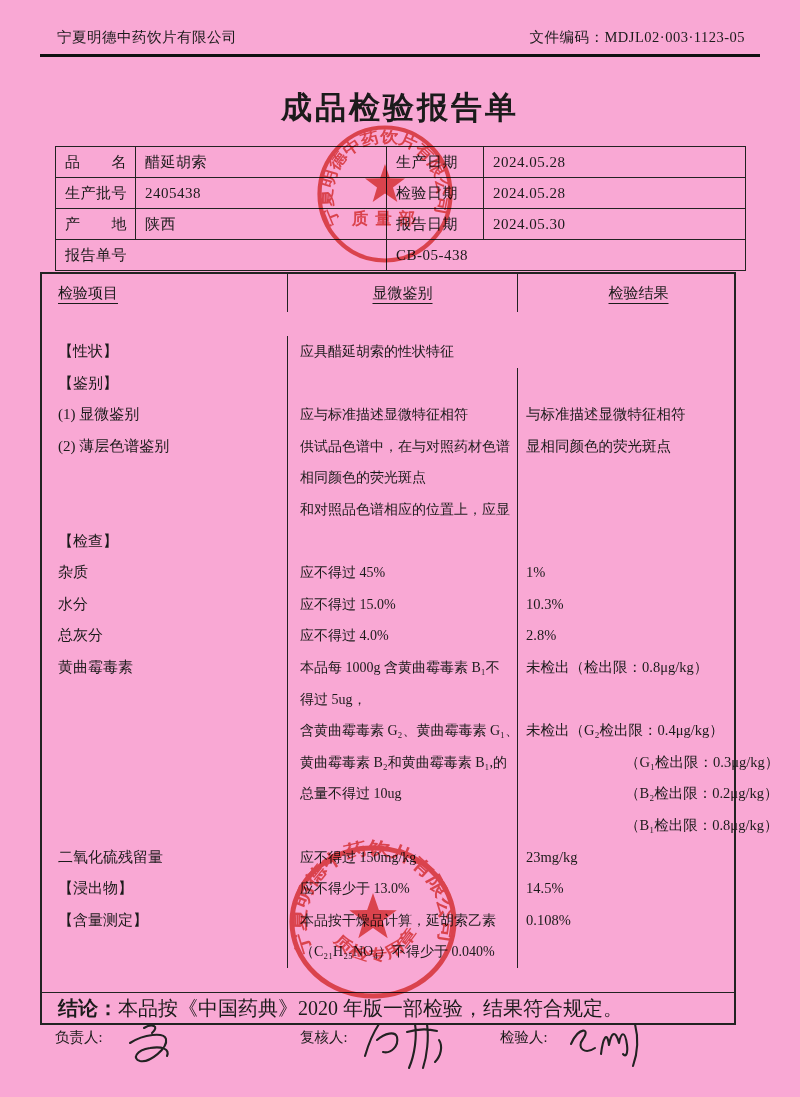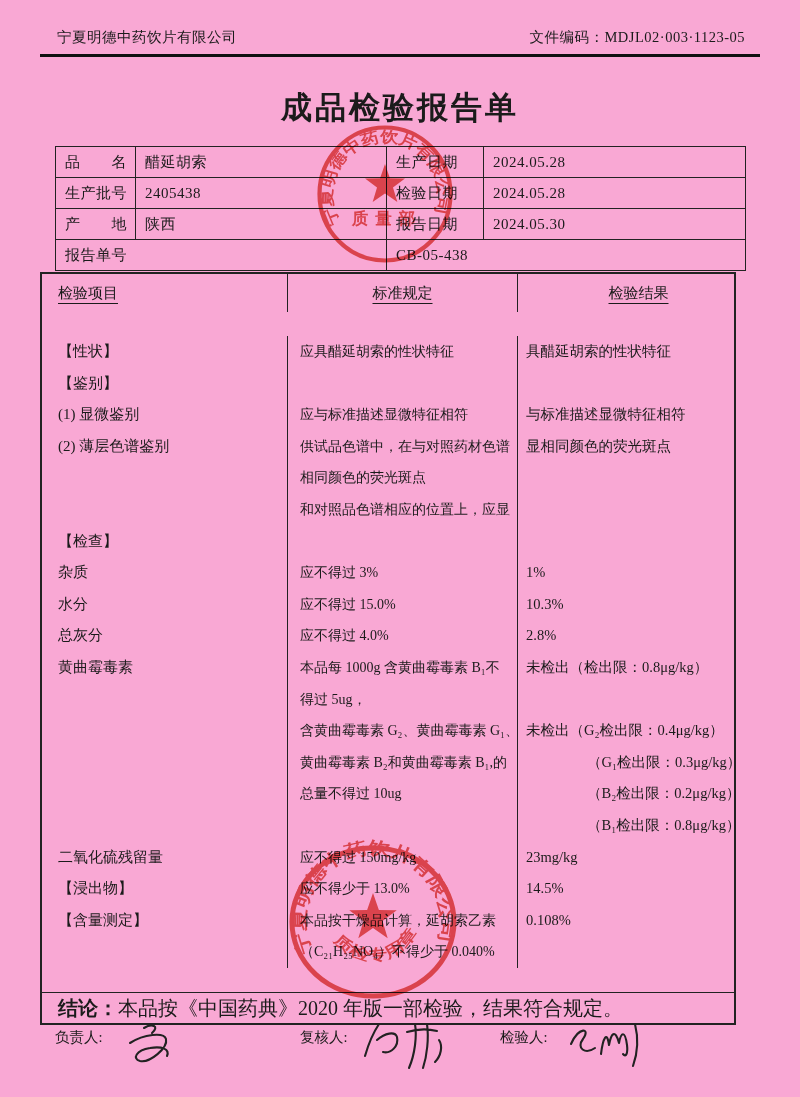--- a/index.html
+++ b/index.html
@@ -30,21 +30,21 @@
   .mhead .h2, .mhead .h3 { text-align:center; }
   .mhead span { font-size:15px; text-decoration:underline; text-underline-offset:5px; }
   .mhead .h2, .mbody .c2 { border-left:1.6px solid #222; }
   .mhead .h3, .mbody .c3 { border-left:1.6px solid #222; }
   .mbody { padding:24px 0; }
   .mrow { display:grid; grid-template-columns:245px 230px 242px; height:31.6px; line-height:31.6px; }
   .mrow div { white-space:nowrap; overflow:visible; }
   .c1 { padding-left:16px; font-size:15px; }
   .c2 { padding-left:12px; font-size:14px; }
   .c3 { padding-left:8px;  font-size:14.5px; }
-  .c3.indent { padding-left:69px; }
+  .c3.indent { padding-left:107px; }
   .mconc { border-top:1.6px solid #222; height:31px; line-height:31px;
     padding-left:16px; font-size:20px; white-space:nowrap; }
   .mconc .clabel { font-weight:700; }
   
   .sigrow { position:absolute; top:1026px; left:40px; width:720px; height:60px; }
   .siggroup { position:absolute; top:0; font-size:14.5px; }
   .siggroup .slabel { vertical-align:top; line-height:22px; }
   .sg1 { left:15px; } .sg2 { left:260px; } .sg3 { left:460px; }
   .sigsvg { position:relative; top:-8px; }
   .sigsvg path { stroke:#222; stroke-width:2.1; fill:none; stroke-linecap:round; stroke-linejoin:round; }
@@ -97,28 +97,27 @@
     <tr>
       <td colspan="2">报告单号</td>
       <td colspan="2">CB-05-438</td>
     </tr>
   </tbody>
     </table>
 
   <div class="main">
     <div class="mhead">
       <div class="h1"><span>检验项目</span></div>
-      <div class="h2"><span>标准规定</span></div>
+      <div class="h2"><span>显微鉴别</span></div>
       <div class="h3"><span>检验结果</span></div>
     </div>
     <div class="mbody" id="mbody">
         <div class="mrow">
           <div class="c1">【性状】</div>
           <div class="c2">应具醋延胡索的性状特征</div>
-          <div class="c3">具醋延胡索的性状特征</div>
         </div>
         <div class="mrow">
           <div class="c1">【鉴别】</div>
           <div class="c2"></div>
           <div class="c3"></div>
         </div>
         <div class="mrow">
           <div class="c1">(1) 显微鉴别</div>
           <div class="c2">应与标准描述显微特征相符</div>
           <div class="c3">与标准描述显微特征相符</div>
@@ -138,21 +137,21 @@
           <div class="c2">和对照品色谱相应的位置上，应显</div>
           <div class="c3"></div>
         </div>
         <div class="mrow">
           <div class="c1">【检查】</div>
           <div class="c2"></div>
           <div class="c3"></div>
         </div>
         <div class="mrow">
           <div class="c1">杂质</div>
-          <div class="c2">应不得过 3%</div>
+          <div class="c2">应不得过 45%</div>
           <div class="c3">1%</div>
         </div>
         <div class="mrow">
           <div class="c1">水分</div>
           <div class="c2">应不得过 15.0%</div>
           <div class="c3">10.3%</div>
         </div>
         <div class="mrow">
           <div class="c1">总灰分</div>
           <div class="c2">应不得过 4.0%</div>

